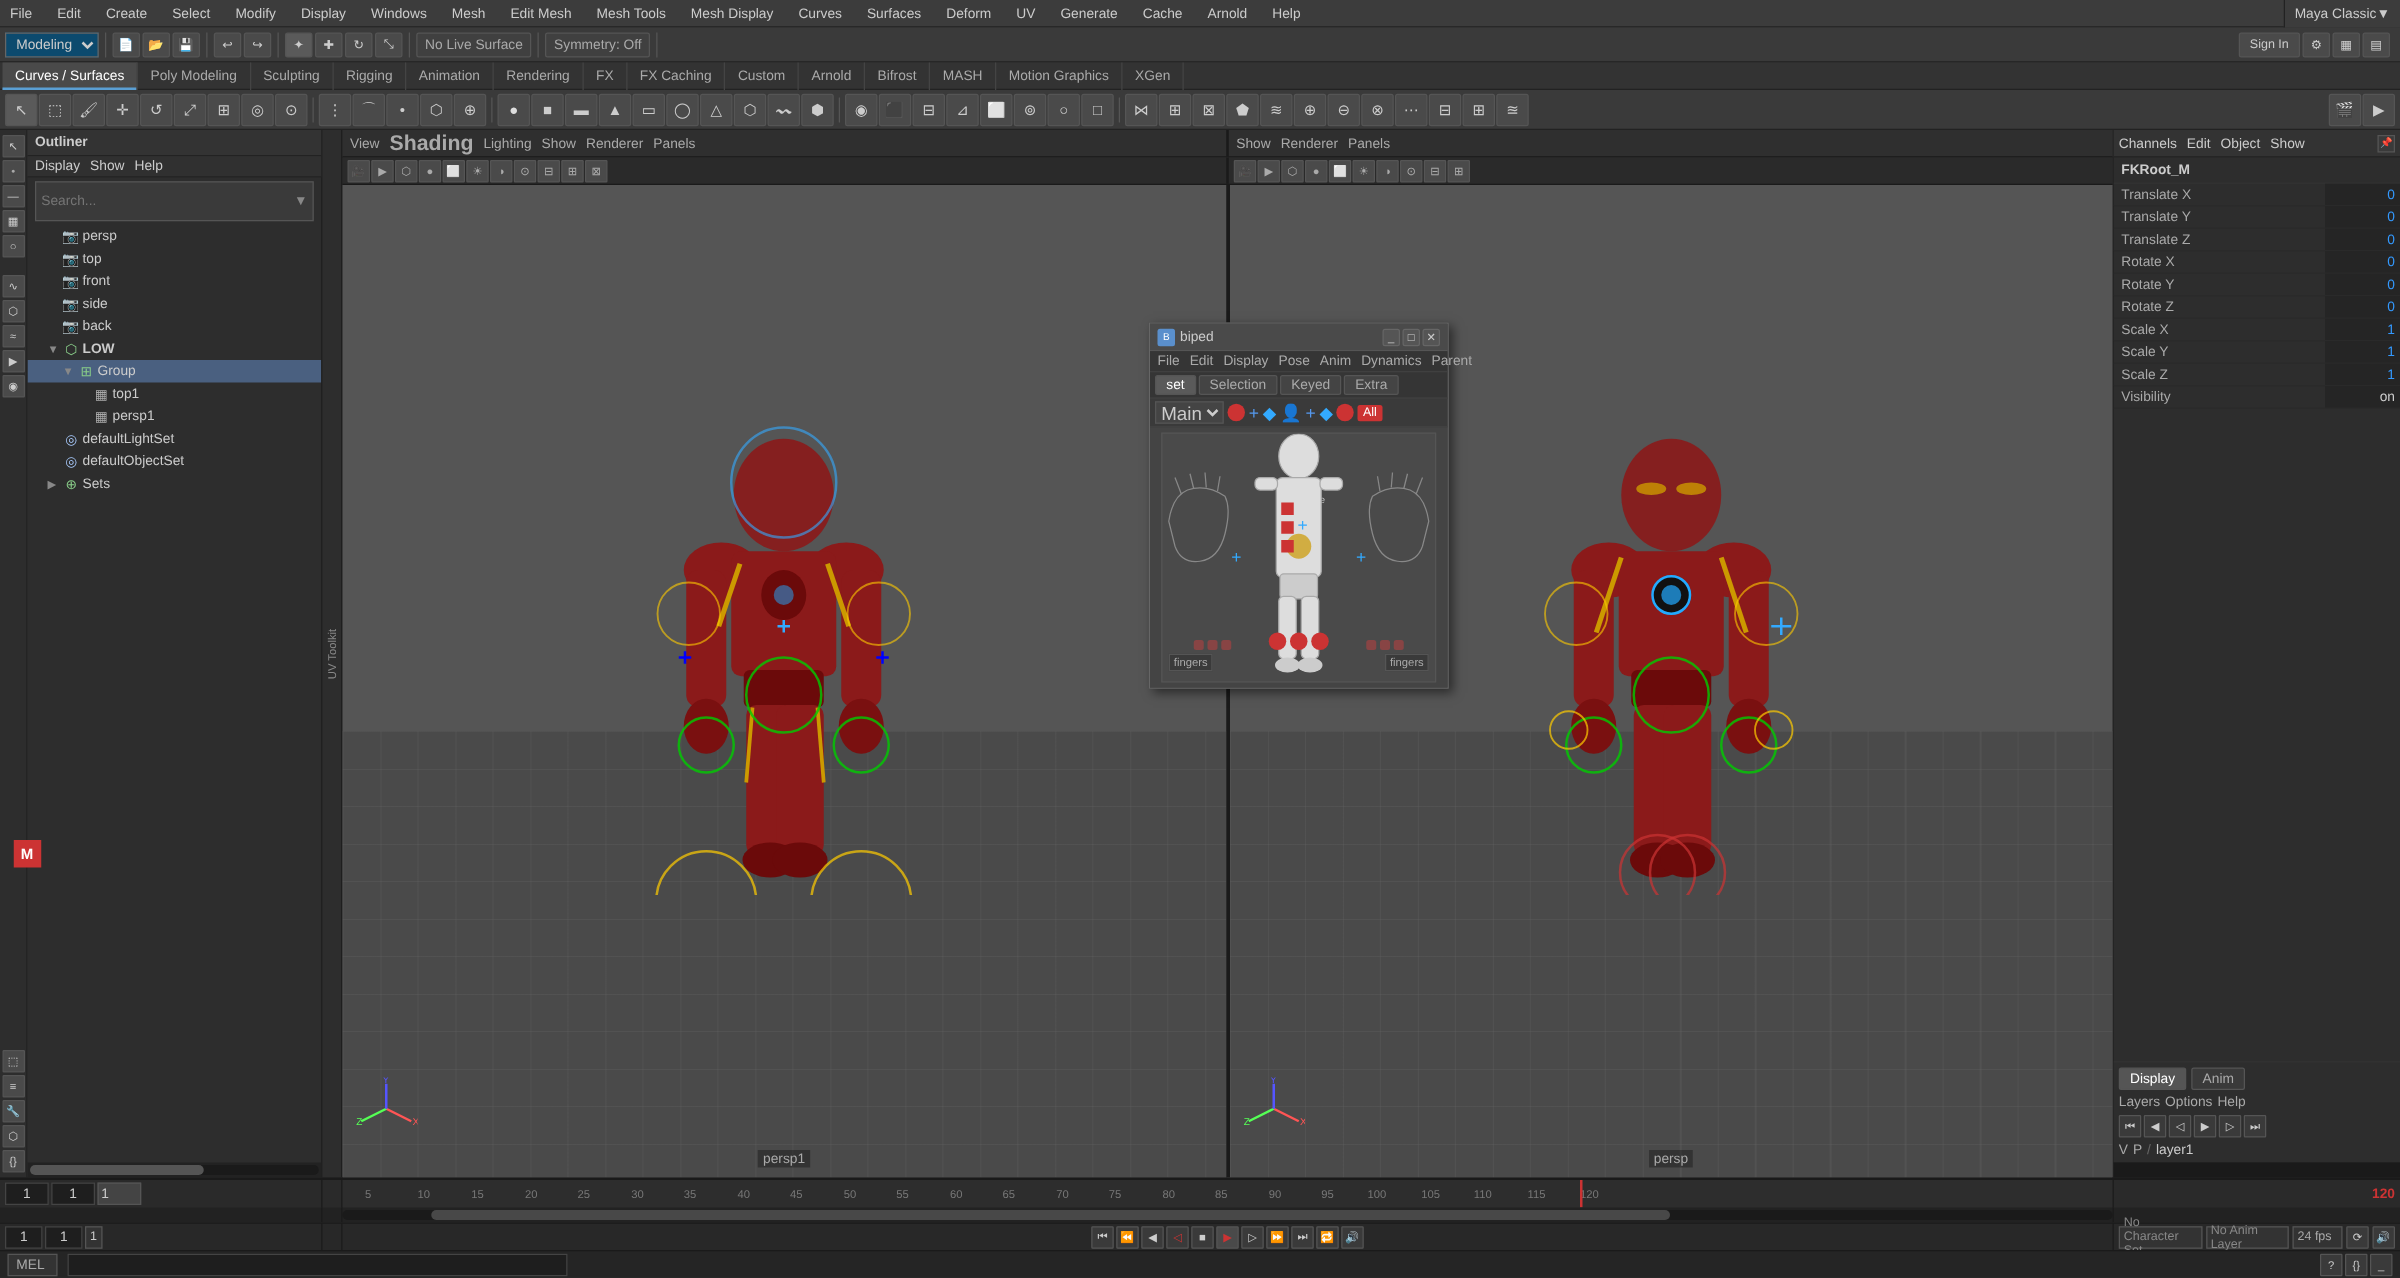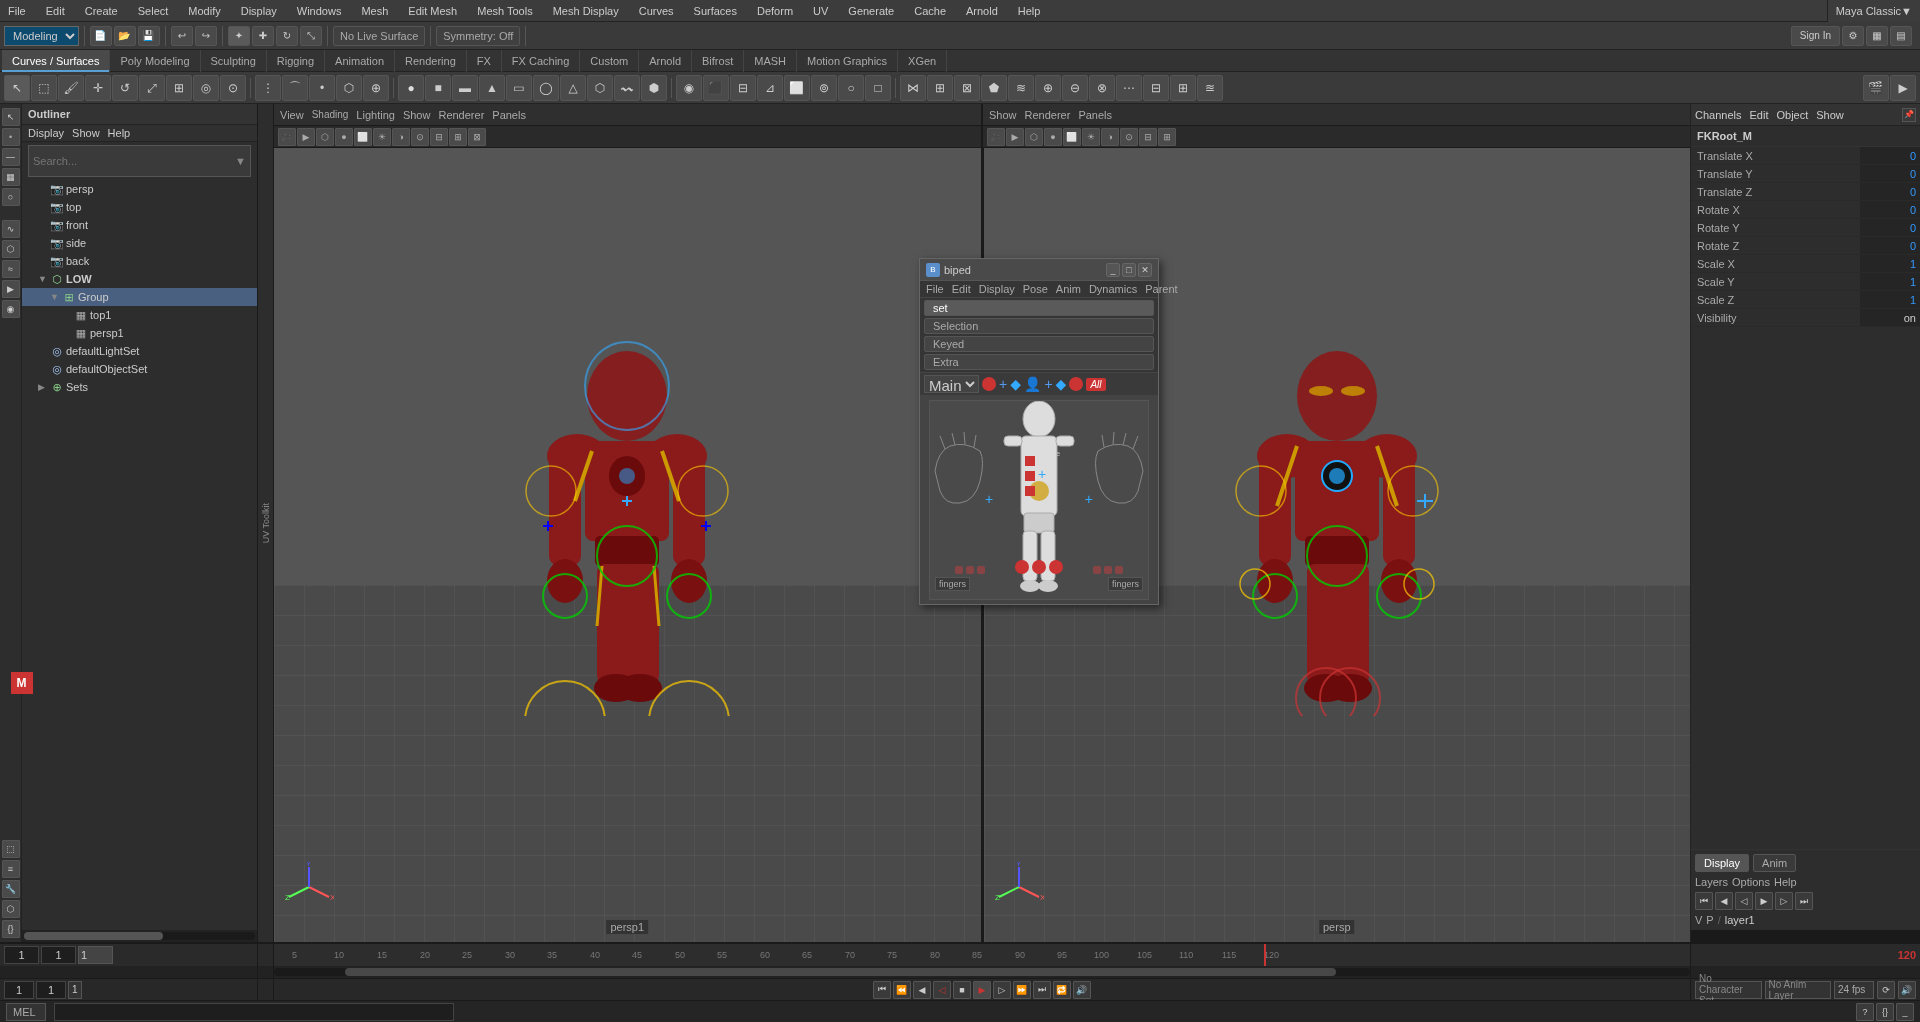--- a/index.html
+++ b/index.html
@@ -50,21 +50,21 @@
     #viewport-right { flex: 1; background: #4a4a4a; position: relative; }
     .vp-label { position: absolute; bottom: 8px; left: 50%; transform: translateX(-50%); color: #aaa; font-size: 11px; background: rgba(0,0,0,0.3); padding: 1px 4px; }
 
     
     #biped-dialog { position: absolute; top: 110px; left: 645px; width: 240px; background: #3a3a3a; border: 1px solid #666; box-shadow: 3px 3px 8px rgba(0,0,0,0.5); z-index: 100; }
     #biped-titlebar { display: flex; align-items: center; height: 22px; background: #4a4a4a; padding: 0 6px; border-bottom: 1px solid #555; }
     #biped-icon { width: 14px; height: 14px; background: #5a8fcc; border-radius: 2px; margin-right: 4px; display: flex; align-items: center; justify-content: center; font-size: 8px; color: white; }
     #biped-title { flex: 1; color: #ccc; font-size: 11px; }
     .dlg-btn { width: 14px; height: 14px; background: #555; border: 1px solid #666; cursor: pointer; display: flex; align-items: center; justify-content: center; font-size: 9px; color: #ccc; border-radius: 2px; margin-left: 2px; }
     #biped-menu { display: flex; gap: 8px; padding: 2px 6px; background: #353535; border-bottom: 1px solid #444; font-size: 11px; color: #aaa; }
-    #biped-tabs { display: flex; padding: 2px 4px; gap: 2px; background: #353535; border-bottom: 1px solid #444; flex-direction: column; }
+    #biped-tabs { display: flex; padding: 2px 4px; gap: 2px; background: #353535; border-bottom: 1px solid #444; }
     .biped-tab { padding: 1px 8px; background: #444; border: 1px solid #555; color: #aaa; font-size: 11px; cursor: pointer; border-radius: 2px; }
     .biped-tab.active { background: #5a5a5a; color: #fff; }
     #biped-selector-row { display: flex; align-items: center; padding: 2px 4px; gap: 3px; background: #3a3a3a; border-bottom: 1px solid #444; }
     .biped-dot-red { width: 14px; height: 14px; background: #cc3333; border-radius: 50%; display: inline-block; }
     .biped-plus { color: #5599ee; font-size: 14px; cursor: pointer; }
     #biped-body { background: #444; padding: 4px; display: flex; flex-direction: column; align-items: center; }
 
     
     #right-panel { width: 230px; background: #2d2d2d; border-left: 1px solid #222; display: flex; flex-direction: column; }
     #right-panel-header { display: flex; align-items: center; height: 22px; background: #333; border-bottom: 1px solid #222; padding: 0 4px; font-size: 11px; color: #ccc; gap: 8px; }
@@ -361,21 +361,21 @@
 
     <div style="width:16px; background:#2d2d2d; border-right:1px solid #1a1a1a; display:flex; align-items:center; justify-content:center; flex-shrink:0;">
       <span style="writing-mode:vertical-rl; transform:rotate(180deg); font-size:9px; color:#888; white-space:nowrap;">UV Toolkit</span>
     </div>
 
     <div id="vp-outer" style="flex:1; display:flex; flex-direction:column; position:relative;">
 
       <div style="display:flex; height:22px; background:#2f2f2f; border-bottom:1px solid #1a1a1a;">
         <div style="flex:1; display:flex; align-items:center; padding:0 6px; gap:8px;">
           <span style="color:#aaa; font-size:11px; cursor:pointer;">View</span>
-          <span style="color:#aaa; font-size:10px; cursor:pointer;">Shading</span>
+          <span style="color:#aaa; font-size:17px; cursor:pointer;font-weight:bold;">Shading</span>
           <span style="color:#aaa; font-size:11px; cursor:pointer;">Lighting</span>
           <span style="color:#aaa; font-size:11px; cursor:pointer;">Show</span>
           <span style="color:#aaa; font-size:11px; cursor:pointer;">Renderer</span>
           <span style="color:#aaa; font-size:11px; cursor:pointer;">Panels</span>
         </div>
         <div style="flex:1; display:flex; align-items:center; padding:0 6px; gap:8px; border-left:2px solid #1a1a1a;">
           <span style="color:#aaa; font-size:11px; cursor:pointer;">Show</span>
           <span style="color:#aaa; font-size:11px; cursor:pointer;">Renderer</span>
           <span style="color:#aaa; font-size:11px; cursor:pointer;">Panels</span>
         </div>
@@ -571,21 +571,21 @@
             <select style="background:#444; border:1px solid #555; color:#ccc; font-size:15px; height:18px;">
               <option>Main</option>
             </select>
             <span class="biped-dot-red"></span>
             <span class="biped-plus">+</span>
             <span style="color:#3af; font-size:14px;">◆</span>
             <span style="color:#ddd; font-size:14px;">👤</span>
             <span class="biped-plus">+</span>
             <span style="color:#3af; font-size:14px;">◆</span>
             <span class="biped-dot-red"></span>
-            <div style="background:#cc3333; color:white; padding:1px 4px; font-size:10px; border-radius:2px; cursor:pointer;font-style:italic;">All</div>
+            <div style="background:#cc3333; color:white; padding:1px 4px; font-size:10px; border-radius:2px; cursor:pointer;">All</div>
           </div>
 
           <div id="biped-body">
             <div style="position:relative; width:220px; height:200px; background:#4a4a4a; border:1px solid #555;">
 
               <svg style="position:absolute; left:0; top:30px;" width="60" height="80">
                 <path d="M5 40 Q8 20 20 15 Q35 10 50 20 Q55 30 50 50 Q45 70 30 72 Q15 74 10 60 Z" fill="none" stroke="#888" stroke-width="1"></path>
 
                 <line x1="15" y1="18" x2="10" y2="5" stroke="#888" stroke-width="1"></line>
                 <line x1="25" y1="14" x2="22" y2="2" stroke="#888" stroke-width="1"></line>

